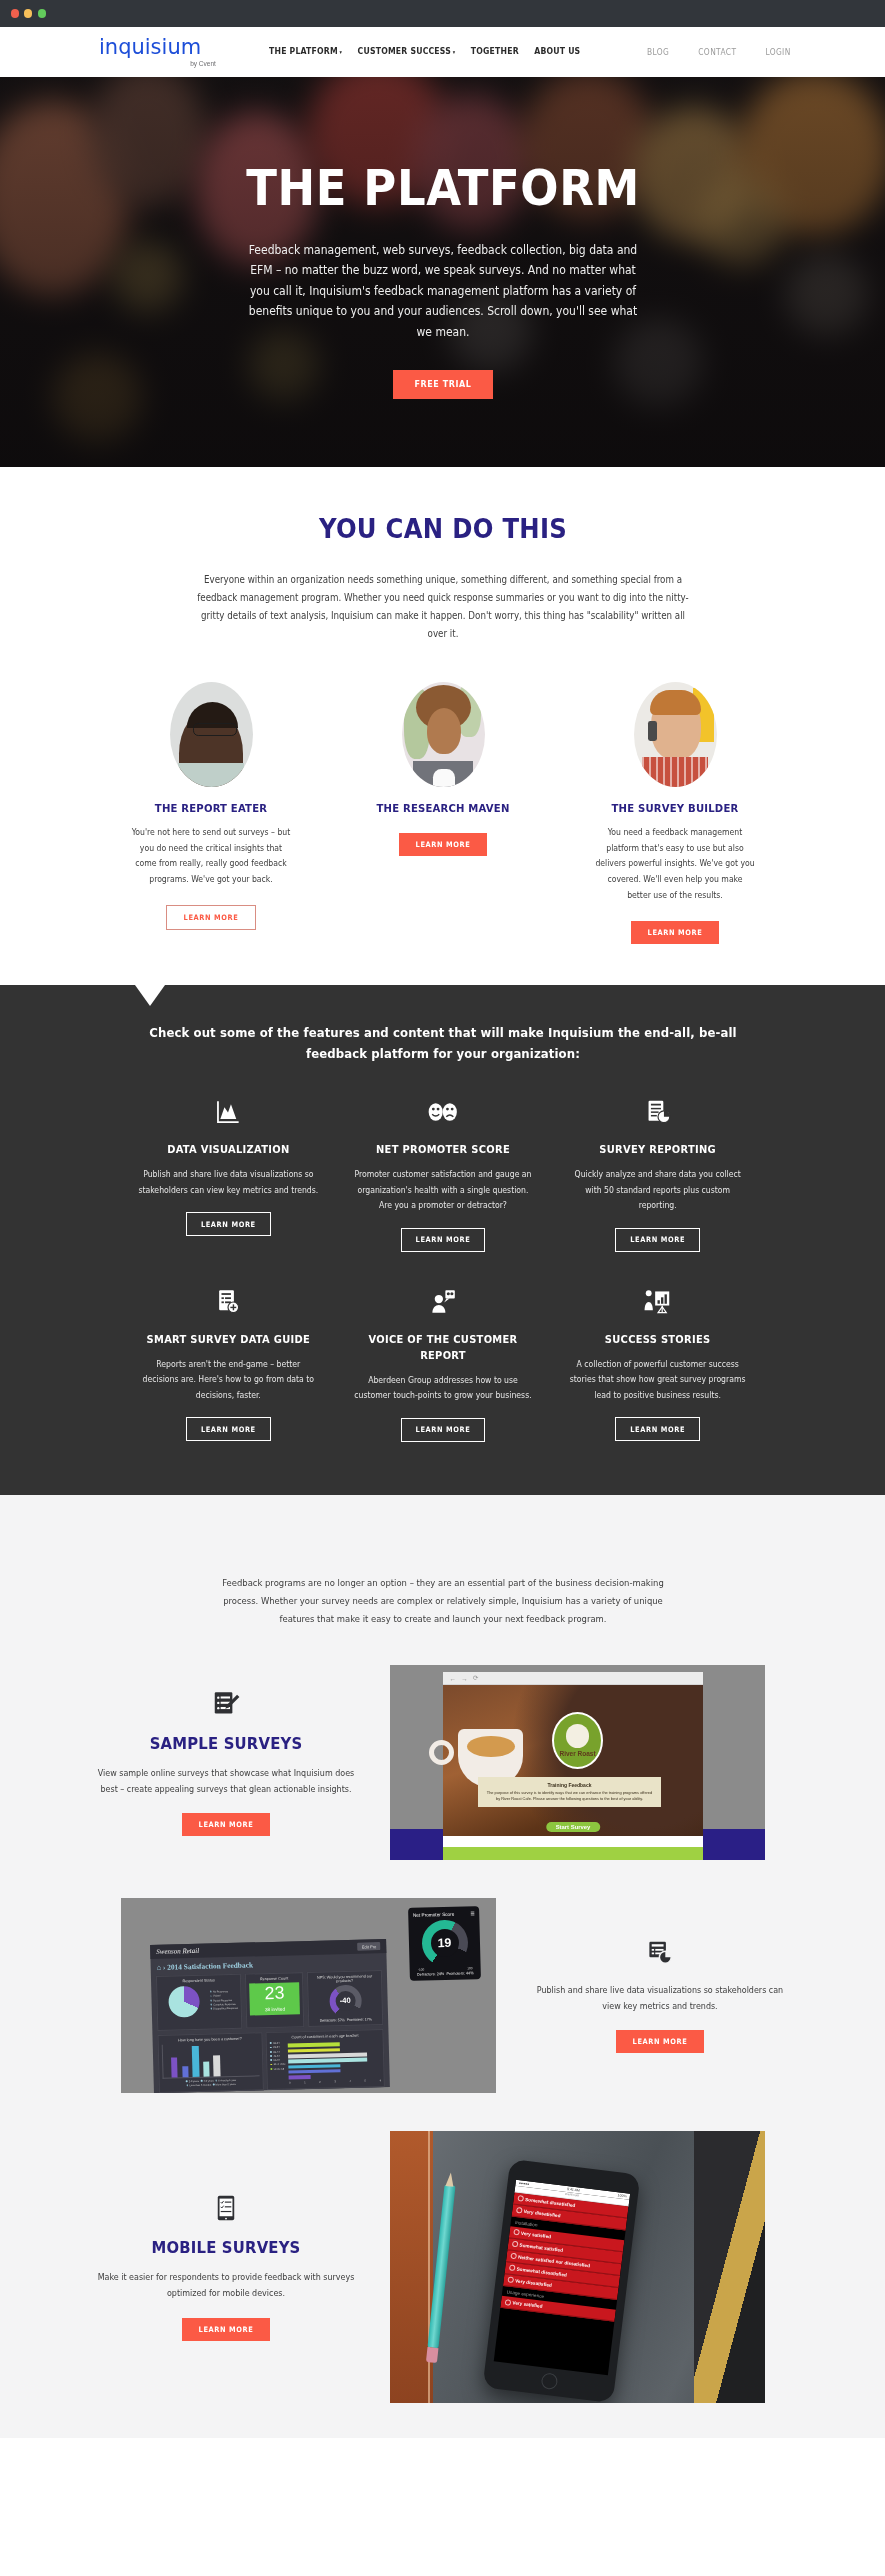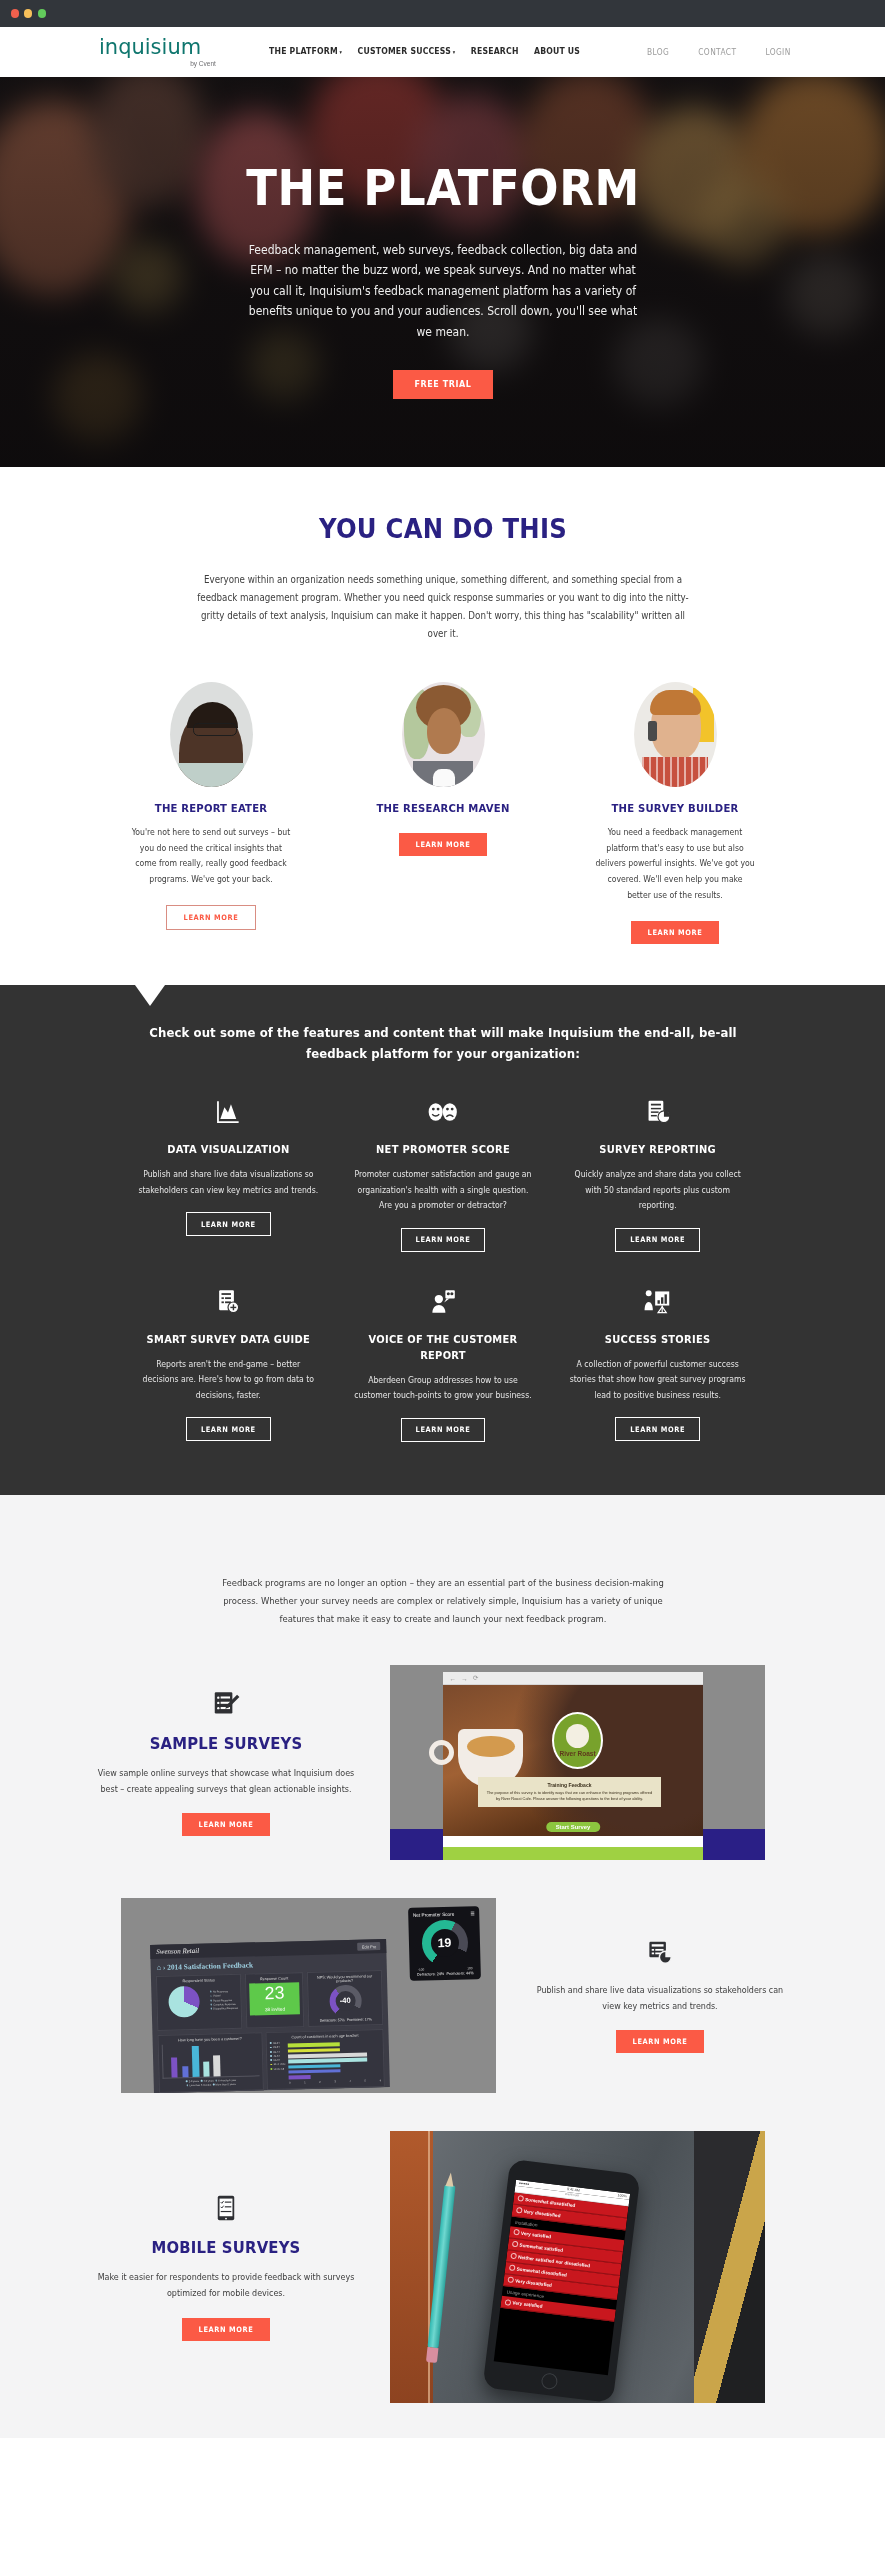--- a/index.html
+++ b/index.html
@@ -22,21 +22,21 @@
   .dot.g { background: #63cc5c; }
 
   
   .nav {
     height: 50px; background: #fff; display: flex; align-items: center;
     position: relative;
   }
   .logo-wrap { position: absolute; left: 99px; top: 10px; width: 118px; text-align: right; }
   .logo {
     font-family: "DejaVu Sans", sans-serif;
-    font-size: 21px; color: #0f766e; letter-spacing: 0px; line-height: 1;
+    font-size: 21px; color: #1d4ed8; letter-spacing: 0px; line-height: 1;
     font-weight: 400; text-align: left;
   }
   .logo-sub { font-size: 6.5px; color: #6d6d70; text-align: right; margin-top: 2.4px; padding-right: 1.2px; }
   .nav-main { position: absolute; left: 269px; top: 19px; display: flex; gap: 15.4px; align-items: center; }
   .nav-main a {
     font-family: "DejaVu Sans Condensed", "Liberation Sans Narrow", "Liberation Sans", sans-serif;
     font-size: 8.6px; font-weight: 700; color: #2b2b2b; text-decoration: none;
     letter-spacing: 0.2px; white-space: nowrap;
   }
   .caret { font-size: 5.3px; margin-left: 1.8px; color: #2b2b2b; }
@@ -261,21 +261,21 @@
   </div>
 
   <div class="nav">
     <div class="logo-wrap">
       <div class="logo">inquisium</div>
       <div class="logo-sub">by Cvent</div>
     </div>
     <nav class="nav-main">
       <a href="#"><span>THE PLATFORM</span><span class="caret">▾</span></a>
       <a href="#"><span>CUSTOMER SUCCESS</span><span class="caret">▾</span></a>
-      <a href="#">RESEARCH</a>
+      <a href="#">TOGETHER</a>
       <a href="#">ABOUT US</a>
     </nav>
     <div class="nav-right">
       <a href="#">BLOG</a>
       <a href="#">CONTACT</a>
       <a href="#">LOGIN</a>
     </div>
   </div>
 
   <section class="hero">

